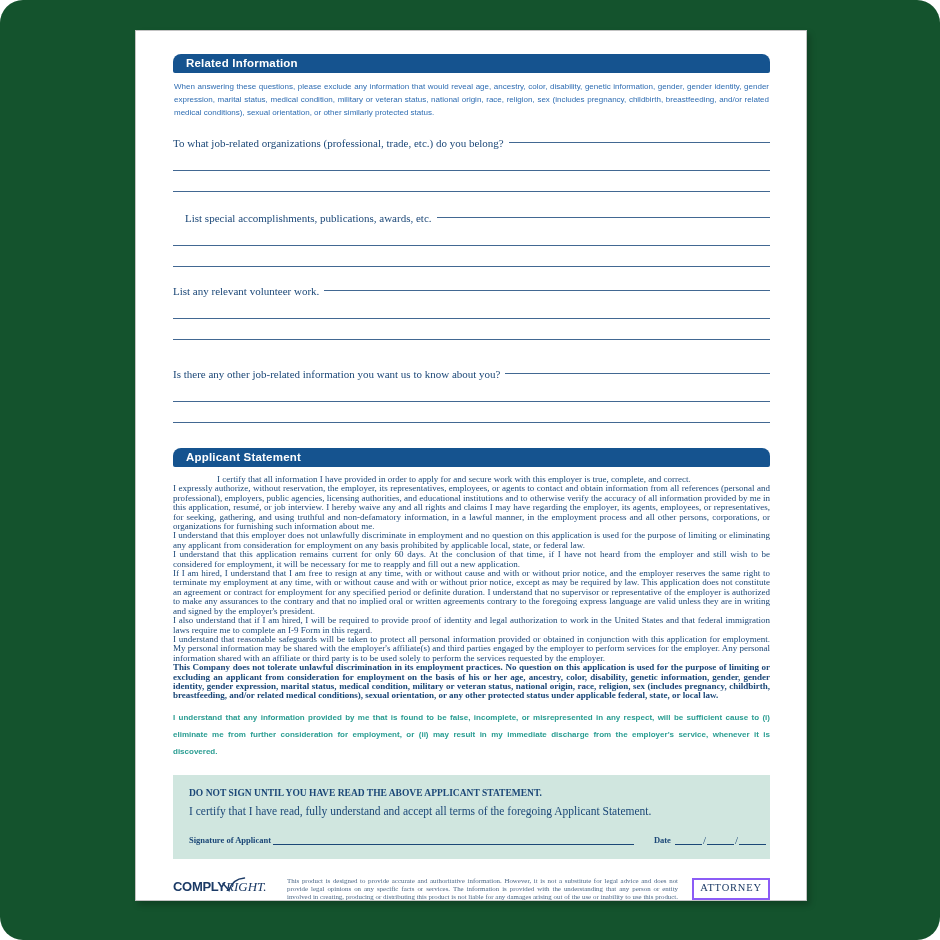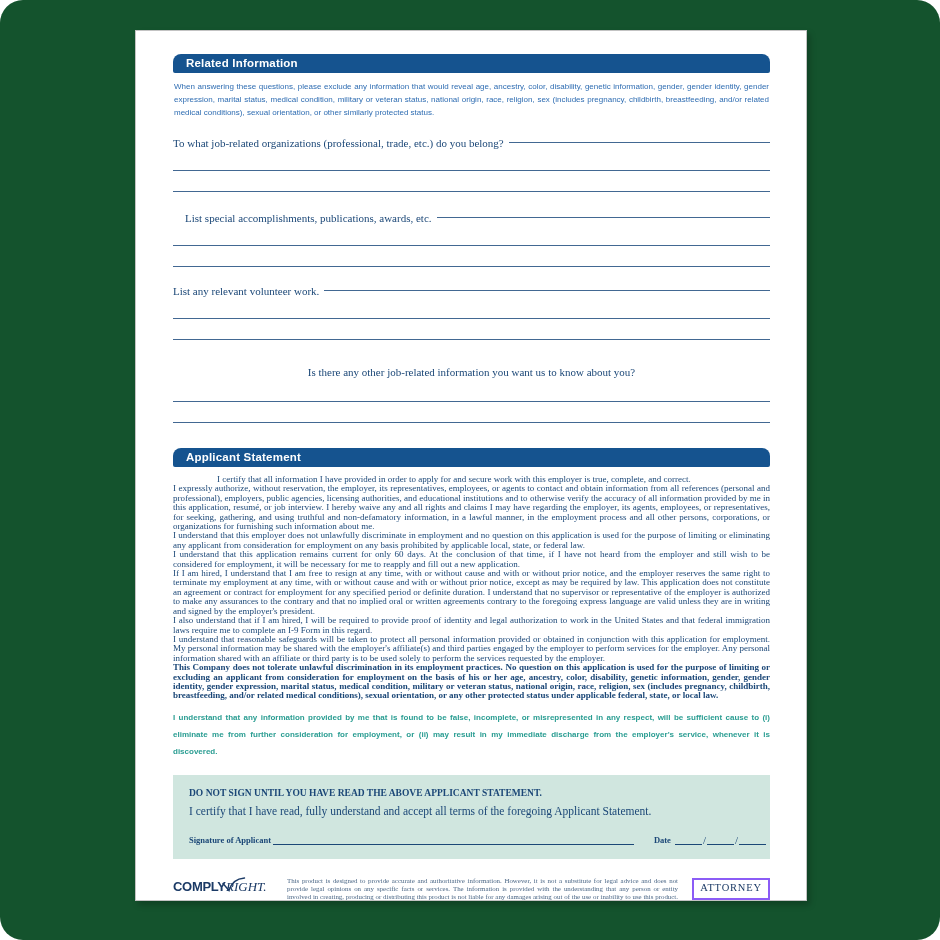--- a/index.html
+++ b/index.html
@@ -28,21 +28,21 @@
     font-size:8px; line-height:13px;
     color:#2f6db2; text-align:justify;
   }
 
   .q-row {
     display:flex; align-items:center;
     font-family:"Liberation Serif", serif;
     font-size:11px; color:#1b4777;
     margin-top:16px; height:15px;
   }
-  .q-row.gap-lg { margin-top:26px;flex-direction:column; }
+  .q-row.gap-lg { margin-top:26px; }
   .q-fill { flex:1; border-bottom:1px solid #42689
   2; margin-left:5px; }
   .q-fill { border-bottom:1px solid #426892; }
   .rule { height:21px; border-bottom:1px solid #426892; }
 
   .stmt {
     font-family:"Liberation Serif", serif;
     font-size:9px; line-height:9.4px;
     color:#1b4777; text-align:justify;
     margin-top:0;

